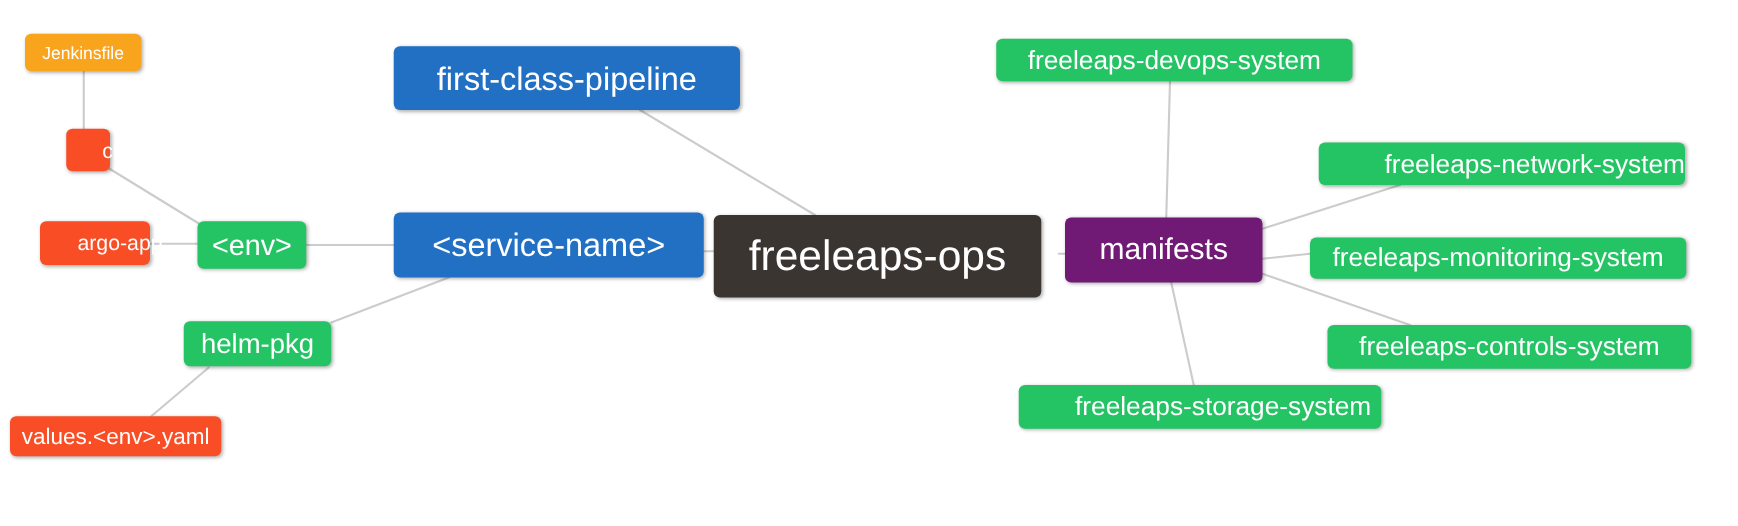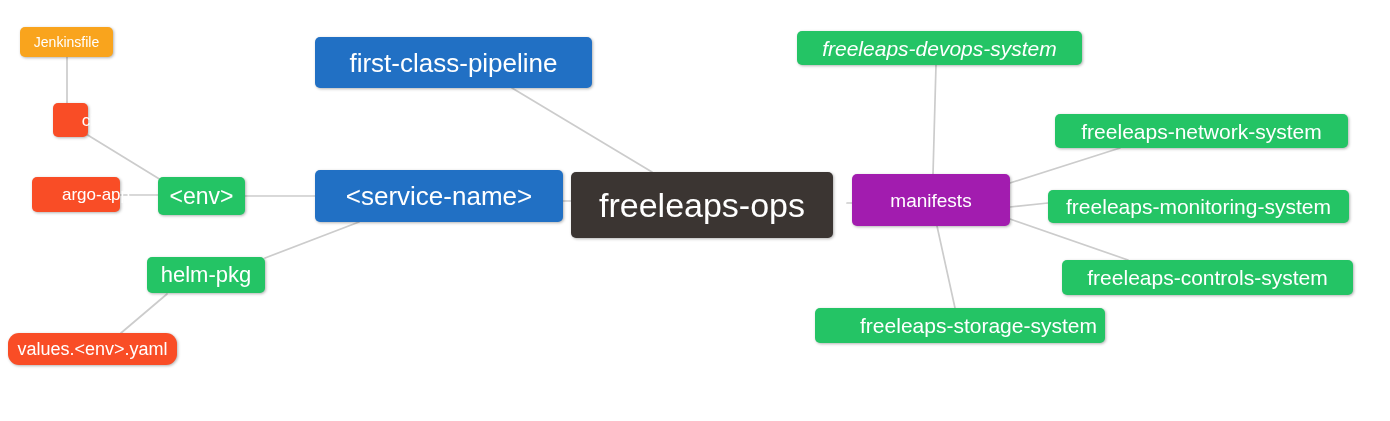--- a/index.html
+++ b/index.html
@@ -61,45 +61,45 @@
 
 <div class="node" style="left: 571px; top: 172px; width: 262px; height: 66px; font-size: 34px; background: rgb(59, 53, 50); color: rgb(255, 255, 255);">
       <span>freeleaps-ops</span>
     </div>
     <div class="node" style="left: 315px; top: 37px; width: 277px; height: 51px; font-size: 26px; background: rgb(33, 112, 196); color: rgb(255, 255, 255);">
       <span>first-class-pipeline</span>
     </div>
     <div class="node" style="left: 315px; top: 170px; width: 248px; height: 52px; font-size: 26px; background: rgb(33, 112, 196); color: rgb(255, 255, 255);">
       <span>&lt;service-name&gt;</span>
     </div>
-    <div class="node" style="left: 852px; top: 174px; width: 158px; height: 52px; font-size: 19px; background: #a21caf; color: rgb(255, 255, 255);">
+    <div class="node" style="left: 852px; top: 174px; width: 158px; height: 52px; font-size: 24px; background: #701a75; color: rgb(255, 255, 255);">
       <span>manifests</span>
     </div>
     <div class="node" style="left: 158px; top: 177px; width: 87px; height: 38px; font-size: 23px; background: rgb(36, 196, 101); color: rgb(255, 255, 255);">
       <span>&lt;env&gt;</span>
     </div>
     <div class="node" style="left: 147px; top: 257px; width: 118px; height: 36px; font-size: 22px; background: rgb(36, 196, 101); color: rgb(255, 255, 255);">
       <span>helm-pkg</span>
     </div>
     <div class="node" style="left: 32px; top: 177px; width: 88px; height: 35px; font-size: 17px; background: rgb(249, 77, 38); color: rgb(255, 255, 255); padding-left: 40px;">
       <span>argo-app</span>
     </div>
     <div class="node" style="left: 53px; top: 103px; width: 32px; height: 34px; font-size: 17px; background: rgb(249, 77, 38); color: rgb(255, 255, 255); padding-left: 35px;">
       <span>ci</span>
     </div>
     <div class="node" style="left: 20px; top: 27px; width: 93px; height: 30px; font-size: 14px; background: rgb(249, 164, 29); color: rgb(255, 255, 255);">
       <span>Jenkinsfile</span>
     </div>
-    <div class="node" style="left: 8px; top: 333px; width: 169px; height: 32px; font-size: 18px; background: rgb(249, 77, 38); color: rgb(255, 255, 255); border-radius: 11px;">
+    <div class="node" style="left: 8px; top: 333px; width: 169px; height: 32px; font-size: 18px; background: rgb(249, 77, 38); color: rgb(255, 255, 255);">
       <span>values.&lt;env&gt;.yaml</span>
     </div>
-    <div class="node" style="left: 797px; top: 31px; width: 285px; height: 34px; font-size: 21px; background: rgb(36, 196, 101); color: rgb(255, 255, 255); font-style: italic;">
+    <div class="node" style="left: 797px; top: 31px; width: 285px; height: 34px; font-size: 21px; background: rgb(36, 196, 101); color: rgb(255, 255, 255);">
       <span>freeleaps-devops-system</span>
     </div>
-    <div class="node" style="left: 1055px; top: 114px; width: 293px; height: 34px; font-size: 21px; background: rgb(36, 196, 101); color: rgb(255, 255, 255);">
+    <div class="node" style="left: 1055px; top: 114px; width: 293px; height: 34px; font-size: 21px; background: rgb(36, 196, 101); color: rgb(255, 255, 255); justify-content: flex-end;">
       <span>freeleaps-network-system</span>
     </div>
     <div class="node" style="left: 1048px; top: 190px; width: 301px; height: 33px; font-size: 21px; background: rgb(36, 196, 101); color: rgb(255, 255, 255);">
       <span>freeleaps-monitoring-system</span>
     </div>
     <div class="node" style="left: 1062px; top: 260px; width: 291px; height: 35px; font-size: 21px; background: rgb(36, 196, 101); color: rgb(255, 255, 255);">
       <span>freeleaps-controls-system</span>
     </div>
     <div class="node" style="left: 815px; top: 308px; width: 290px; height: 35px; font-size: 21px; background: rgb(36, 196, 101); color: rgb(255, 255, 255); padding-left: 37px;">
       <span>freeleaps-storage-system</span>

